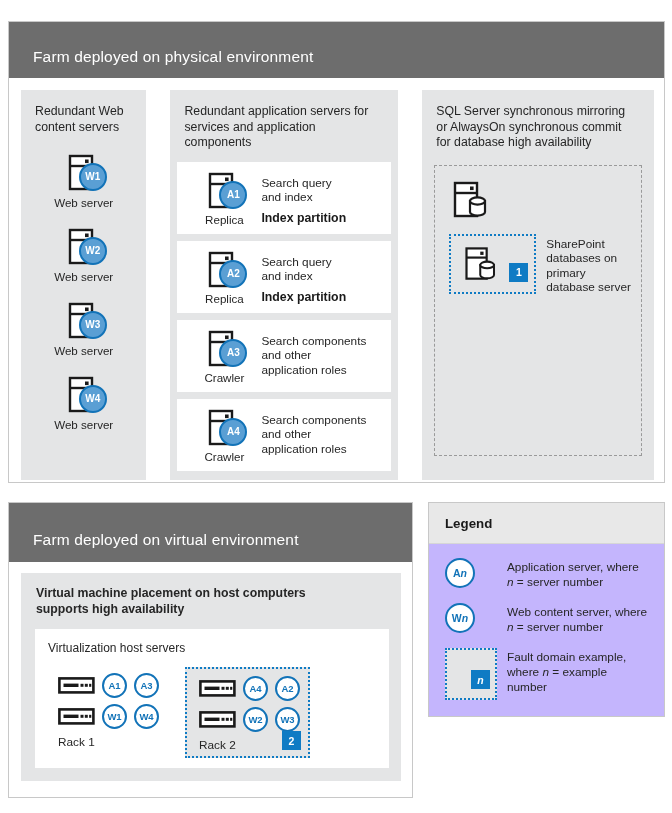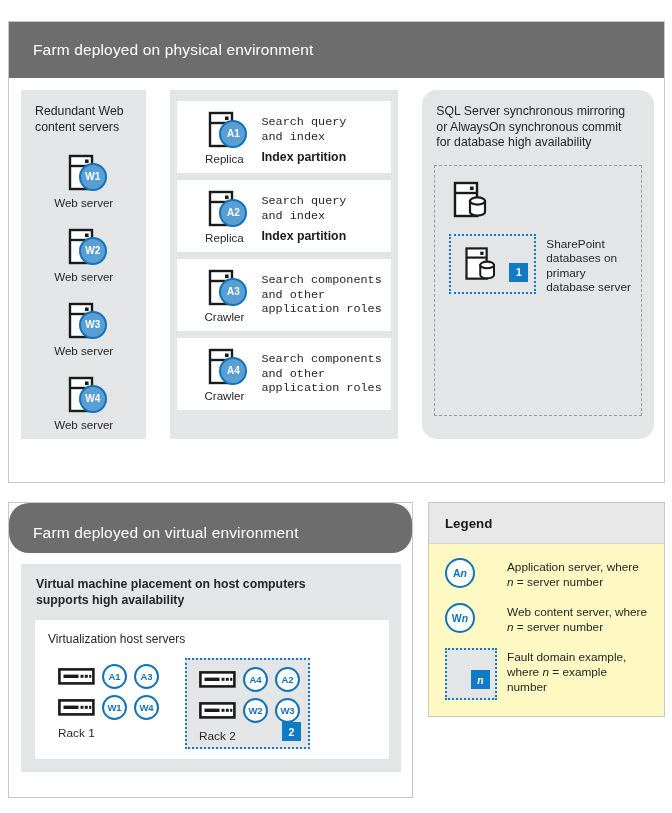--- a/index.html
+++ b/index.html
@@ -18,21 +18,21 @@
     background:#ffffff;
     border:1px solid #c8c8c8;
     box-sizing:border-box;
   }
   .section-header{
     background:#6d6d6d;
     color:#ffffff;
     font-size:15.5px;
     font-weight:400;
     letter-spacing:.15px;
-    padding:15px 0 15px 24px;
+    padding:22px 0 15px 24px;
     box-sizing:border-box;
   }
 
   
   #physical{left:8px;top:21px;width:657px;height:462px;}
   #physical .section-header{height:56px;line-height:26px;}
   .phys-body{
     display:flex;
     padding:12px 10px 12px 12px;
     gap:24px;
@@ -71,25 +71,25 @@
     box-sizing:border-box;
     min-height:66px;
   }
   .app-row:last-child{margin-bottom:0;}
   .app-icon-wrap{
     width:74px;
     display:flex;flex-direction:column;align-items:center;flex:0 0 74px;
   }
   .app-caption{font-size:11.6px;margin-top:2px;color:#262626;}
   .app-text{padding-top:5px;}
-  .app-line{font-size:11.8px;line-height:14.5px;color:#262626;font-family:Liberation Mono, monospace;}
+  .app-line{font-size:11.8px;line-height:14.5px;color:#262626;}
   .app-strong{font-size:12.3px;font-weight:bold;color:#1a1a1a;margin-top:6px;}
 
   
-  #sql-panel{width:242px;border-radius:15px;}
+  #sql-panel{width:242px;}
   .sql-dashed{
     margin:14px 12px 12px 12px;
     border:1px dashed #9a9a9a;
     padding:14px 10px 14px 14px;
     box-sizing:border-box;
     height:calc(100% - 98px);
   }
   .sql-row{display:flex;align-items:flex-start;}
   .sql-row.second{margin-top:14px;}
   .sql-text{font-size:11.8px;line-height:14.5px;color:#262626;padding-top:3px;}
@@ -106,21 +106,21 @@
     background:#0f7bc4;
     color:#ffffff;
     font-size:10.5px;
     font-weight:bold;
     width:19px;height:19px;
     display:flex;align-items:center;justify-content:center;
   }
 
   
   #virtual{left:8px;top:502px;width:405px;height:296px;}
-  #virtual .section-header{height:50px;line-height:29px;border-radius:20px;}
+  #virtual .section-header{height:59px;line-height:29px;}
   .virt-body{padding:11px 11px 12px 12px;box-sizing:border-box;}
   #virt-panel{padding-bottom:13px;}
   .virt-title{
     font-size:12.3px;line-height:15.5px;color:#262626;
     padding:13px 14px 0 15px;
     font-weight:bold;
   }
   .host-box{
     background:#ffffff;
     margin:12px 12px 0 14px;
@@ -133,21 +133,21 @@
   .rack.fd{
     border:2px dotted #0f7bc4;
     background:#e4e5e6;
     padding:7px 8px 4px 12px;
   }
   .rack-line{display:flex;align-items:center;gap:7px;margin-bottom:6px;}
   .rack-label{font-size:11.8px;color:#262626;margin-top:1px;}
   .rack-badge{position:absolute;right:7px;bottom:6px;}
 
   
-  #legend{left:428px;top:502px;width:237px;height:215px;border:1px solid #c8c8c8;background:#fef9c3;box-sizing:border-box;position:absolute;}
+  #legend{left:428px;top:502px;width:237px;height:215px;border:1px solid #c8c8c8;background:#c4b5fd;box-sizing:border-box;position:absolute;}
   .legend-head{
     background:#e8e8e8;
     padding:13px 0 12px 16px;
     font-size:13.3px;
     font-weight:bold;
     color:#1a1a1a;
     border-bottom:1px solid #d6d6d6;
   }
   .legend-body{padding:14px 10px 10px 16px;}
   .legend-row{display:flex;align-items:flex-start;margin-bottom:13px;}
@@ -247,20 +247,22 @@
               </svg>
               <div class="circ fill lg">W4</div>
             </div>
             <div class="web-caption">Web server</div>
           </div>
 
         </div>
       </div>
 
       <div class="panel" id="app-panel">
+        <div class="panel-title" style="white-space:pre-line">Redundant application servers for
+services and application components</div>
         <div class="app-list">
 
           <div class="app-row">
             <div class="app-icon-wrap">
               <div class="server-stack">
                 <svg class="ico" width="46" height="40" viewBox="0 0 46 40">
                   <rect x="9" y="3" width="22" height="33" fill="#fff" stroke="#1a1a1a" stroke-width="2.4"></rect>
                   <line x1="9" y1="13" x2="31" y2="13" stroke="#1a1a1a" stroke-width="2.4"></line>
                   <rect x="24" y="6.5" width="3.6" height="3.6" fill="#1a1a1a"></rect>
                 </svg>

